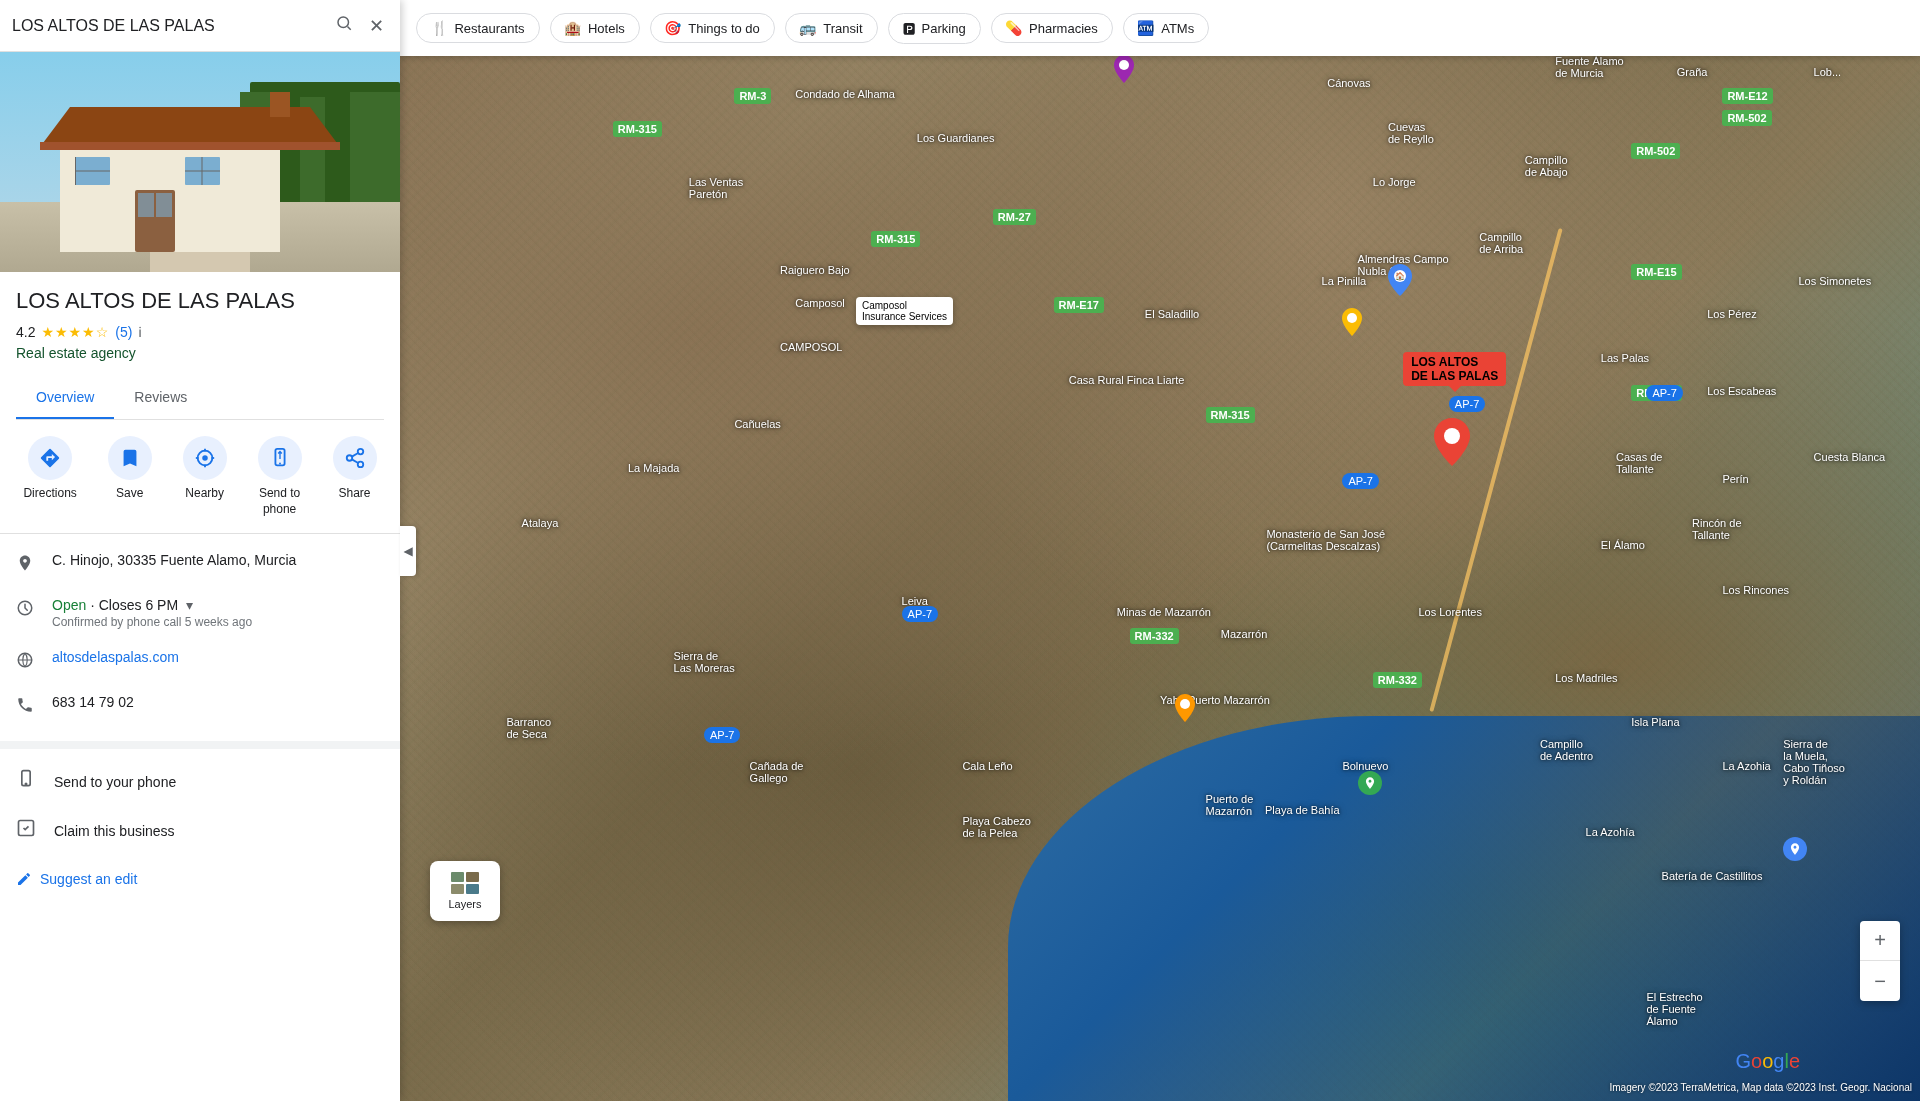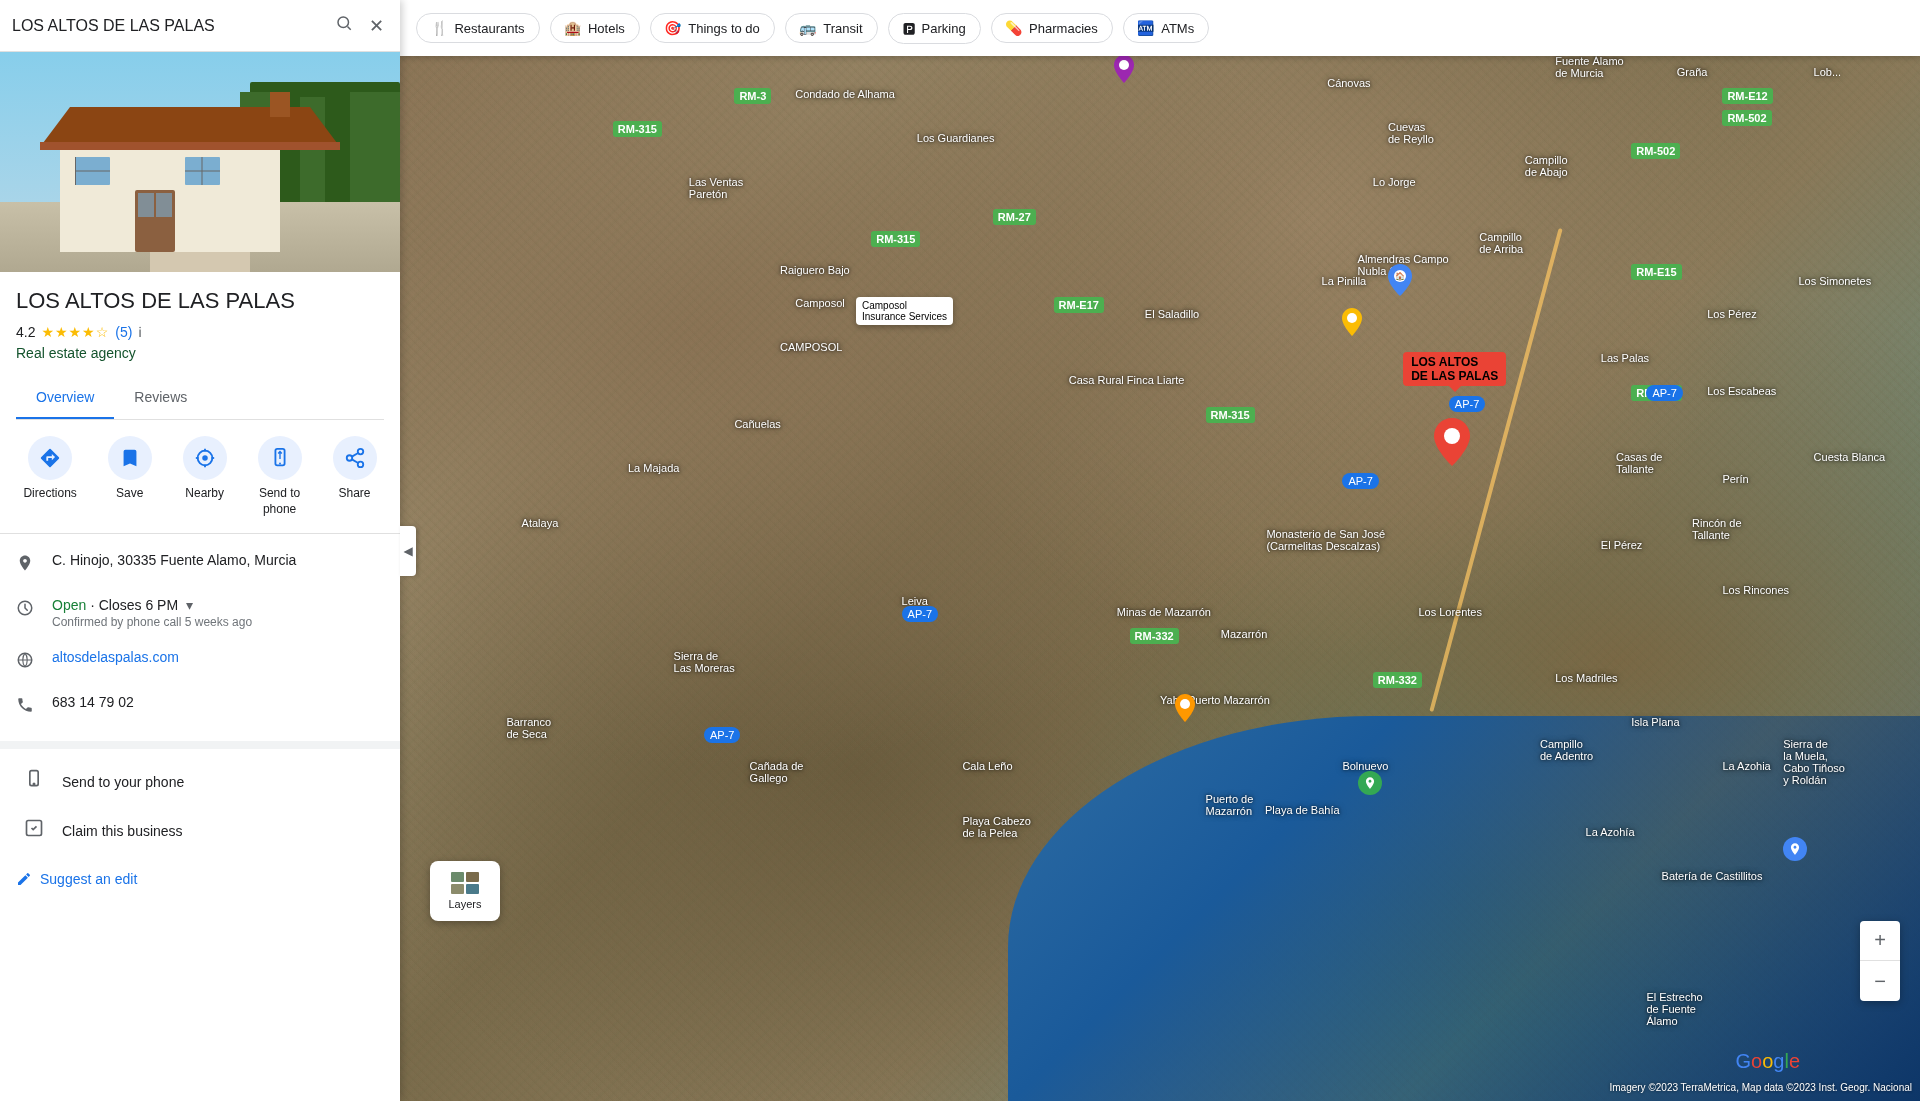--- a/index.html
+++ b/index.html
@@ -205,21 +205,21 @@
       margin: 4px 0;
     }
 
     
     .bottom-actions {
       padding: 4px 0;
     }
     .bottom-action-row {
       display: flex;
       align-items: center;
-      padding: 12px 24px;
+      padding: 12px 16px;
       gap: 16px;
       cursor: pointer;
     }
     .bottom-action-icon {
       font-size: 20px;
       color: #5f6368;
       min-width: 22px;
     }
     .bottom-action-label {
       font-size: 14px;
@@ -752,21 +752,21 @@
     <span class="place-label" style="top:35%; left:86%;">Los Escabeas</span>
     <span class="place-label" style="top:41%; left:80%;">Casas de<br>Tallante</span>
     <span class="place-label" style="top:47%; left:85%;">Rincón de<br>Tallante</span>
     <span class="place-label" style="top:41%; left:93%;">Cuesta Blanca</span>
     <span class="place-label" style="top:47%; left:8%;">Atalaya</span>
     <span class="place-label" style="top:54%; left:33%;">Leiva</span>
     <span class="place-label" style="top:55%; left:44%;padding-left:48px;">Minas de Mazarrón</span>
     <span class="place-label" style="top:57%; left:54%;">Mazarrón</span>
     <span class="place-label" style="top:55%; left:67%;">Los Lorentes</span>
     <span class="place-label" style="top:48%; left:57%;">Monasterio de San José<br>(Carmelitas Descalzas)</span>
-    <span class="place-label" style="top:49%; left:79%;">El Pérez</span>
+    <span class="place-label" style="top:49%; left:79%;">El Álamo</span>
     <span class="place-label" style="top:53%; left:87%;">Los Rincones</span>
     <span class="place-label" style="top:43%; left:87%;">Perín</span>
     <span class="place-label" style="top:59%; left:18%;">Sierra de<br>Las Moreras</span>
     <span class="place-label" style="top:65%; left:7%;">Barranco<br>de Seca</span>
     <span class="place-label" style="top:69%; left:23%;">Cañada de<br>Gallego</span>
     <span class="place-label" style="top:69%; left:37%;">Cala Leño</span>
     <span class="place-label" style="top:72%; left:53%;">Puerto de<br>Mazarrón</span>
     <span class="place-label" style="top:69%; left:62%;">Bolnuevo</span>
     <span class="place-label" style="top:61%; left:76%;">Los Madriles</span>
     <span class="place-label" style="top:65%; left:81%;">Isla Plana</span>

